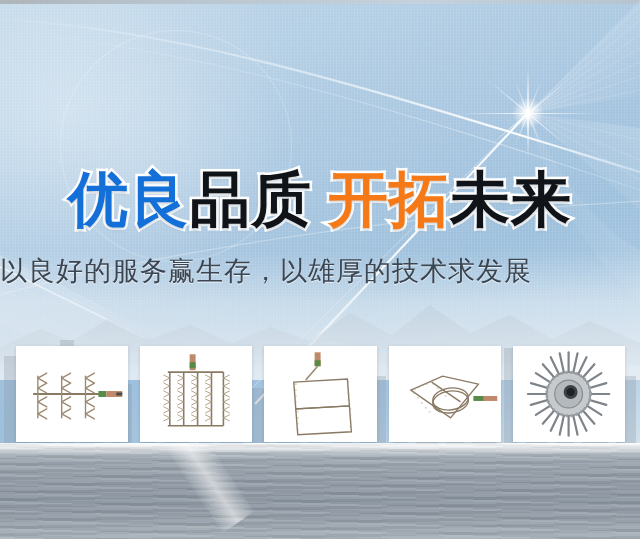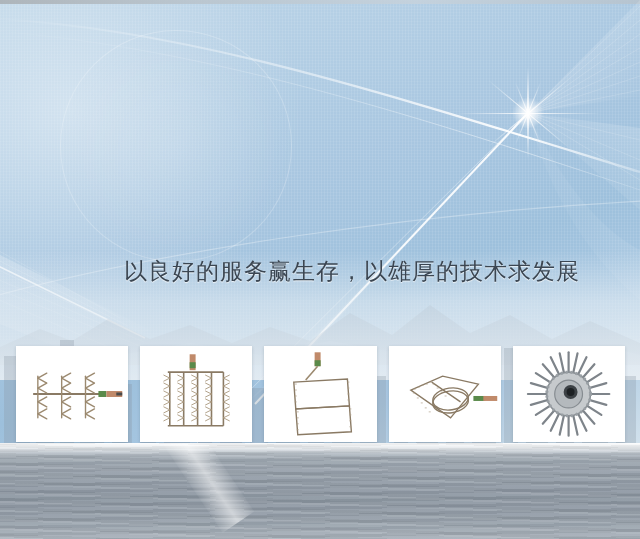--- a/index.html
+++ b/index.html
@@ -175,22 +175,22 @@
   .hl-blue   { color: #1370d8; }
   .hl-dark   { color: #101418; }
   .hl-orange { color: #f57a17; }
   .hl-gap    { display: inline-block; width: 16px; }
 
   
   .subtitle {
     position: absolute;
     left: 0; top: 256px;
     width: 580px;
-    text-align: right;
-    font-size: 23px;
+    text-align: left;
+    font-size: 27px;
     line-height: 30px;
     color: #3b4652;
     letter-spacing: 1px;
     white-space: nowrap;
     text-shadow: 0 1px 1px rgba(255,255,255,.75);
   }
 
   
   .cards {
     position: absolute;
@@ -329,20 +329,23 @@
         <rect x="472" y="78" width="24" height="70"></rect>
         <rect x="504" y="48" width="14" height="100"></rect>
         <rect x="526" y="70" width="22" height="78"></rect>
         <rect x="556" y="84" width="18" height="64"></rect>
         <rect x="582" y="60" width="26" height="88"></rect>
         <rect x="616" y="76" width="20" height="72"></rect>
       </g>
     </svg>
   </div>
 
+  <div class="headline">
+    <span class="seg hl-blue">优良</span><span class="seg hl-dark">品质</span><span class="hl-gap"></span><span class="seg hl-orange">开拓</span><span class="seg hl-dark">未来</span>
+  </div>
 
   <div class="subtitle">以良好的服务赢生存，以雄厚的技术求发展</div>
 
   <div class="cards">
 
     <div class="card">
       <svg viewBox="0 0 113 96" xmlns="http://www.w3.org/2000/svg">
         <g stroke="#9c8a70" stroke-width="1.4" fill="none" stroke-linecap="round">
           <line x1="18" y1="48" x2="86" y2="48" stroke="#8a7a64" stroke-width="2"></line>
           <g>

